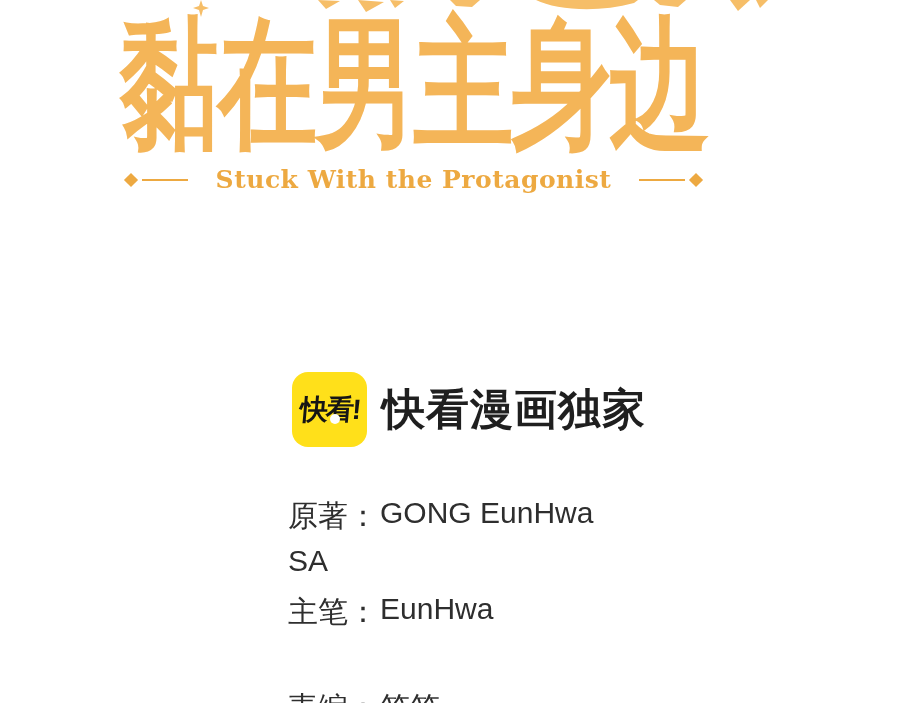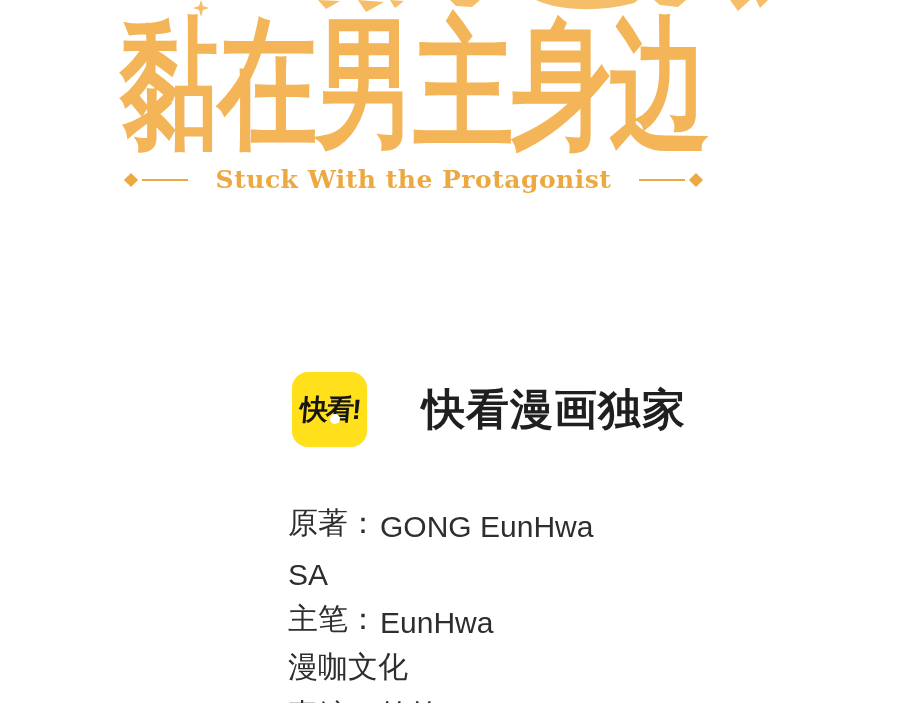--- a/index.html
+++ b/index.html
@@ -97,33 +97,32 @@
     border-radius: 50%;
     left: 38px;
     bottom: 23px;
   }
   .publisher-label {
     font-size: 43px;
     font-weight: 800;
     color: #1f1f1f;
     letter-spacing: 1px;
     white-space: nowrap;
-    margin-left: 40px;
   }
 
   
   .credits {
     position: absolute;
     left: 288px;
     top: 496px;
   }
   .credit-row {
     height: 48px;
     display: flex;
-    align-items: flex-end;
+    align-items: flex-start;
     font-size: 30px;
     color: #2e2e2e;
     white-space: nowrap;
   }
   .credit-label { width: 92px; flex: 0 0 auto; }
   .credit-value { }
 </style>
 </head>
 <body>
 
@@ -175,21 +174,20 @@
     <div class="credit-row">
       <span class="credit-value">SA</span>
     </div>
 
     <div class="credit-row">
       <span class="credit-label">主笔：</span>
       <span class="credit-value">EunHwa</span>
     </div>
 
     <div class="credit-row">
-      <span class="credit-value">漫咖文化</span>
     </div>
 
     <div class="credit-row">
       <span class="credit-label">责编：</span>
       <span class="credit-value">笑笑</span>
     </div>
 
   </div>
 
 </div>

